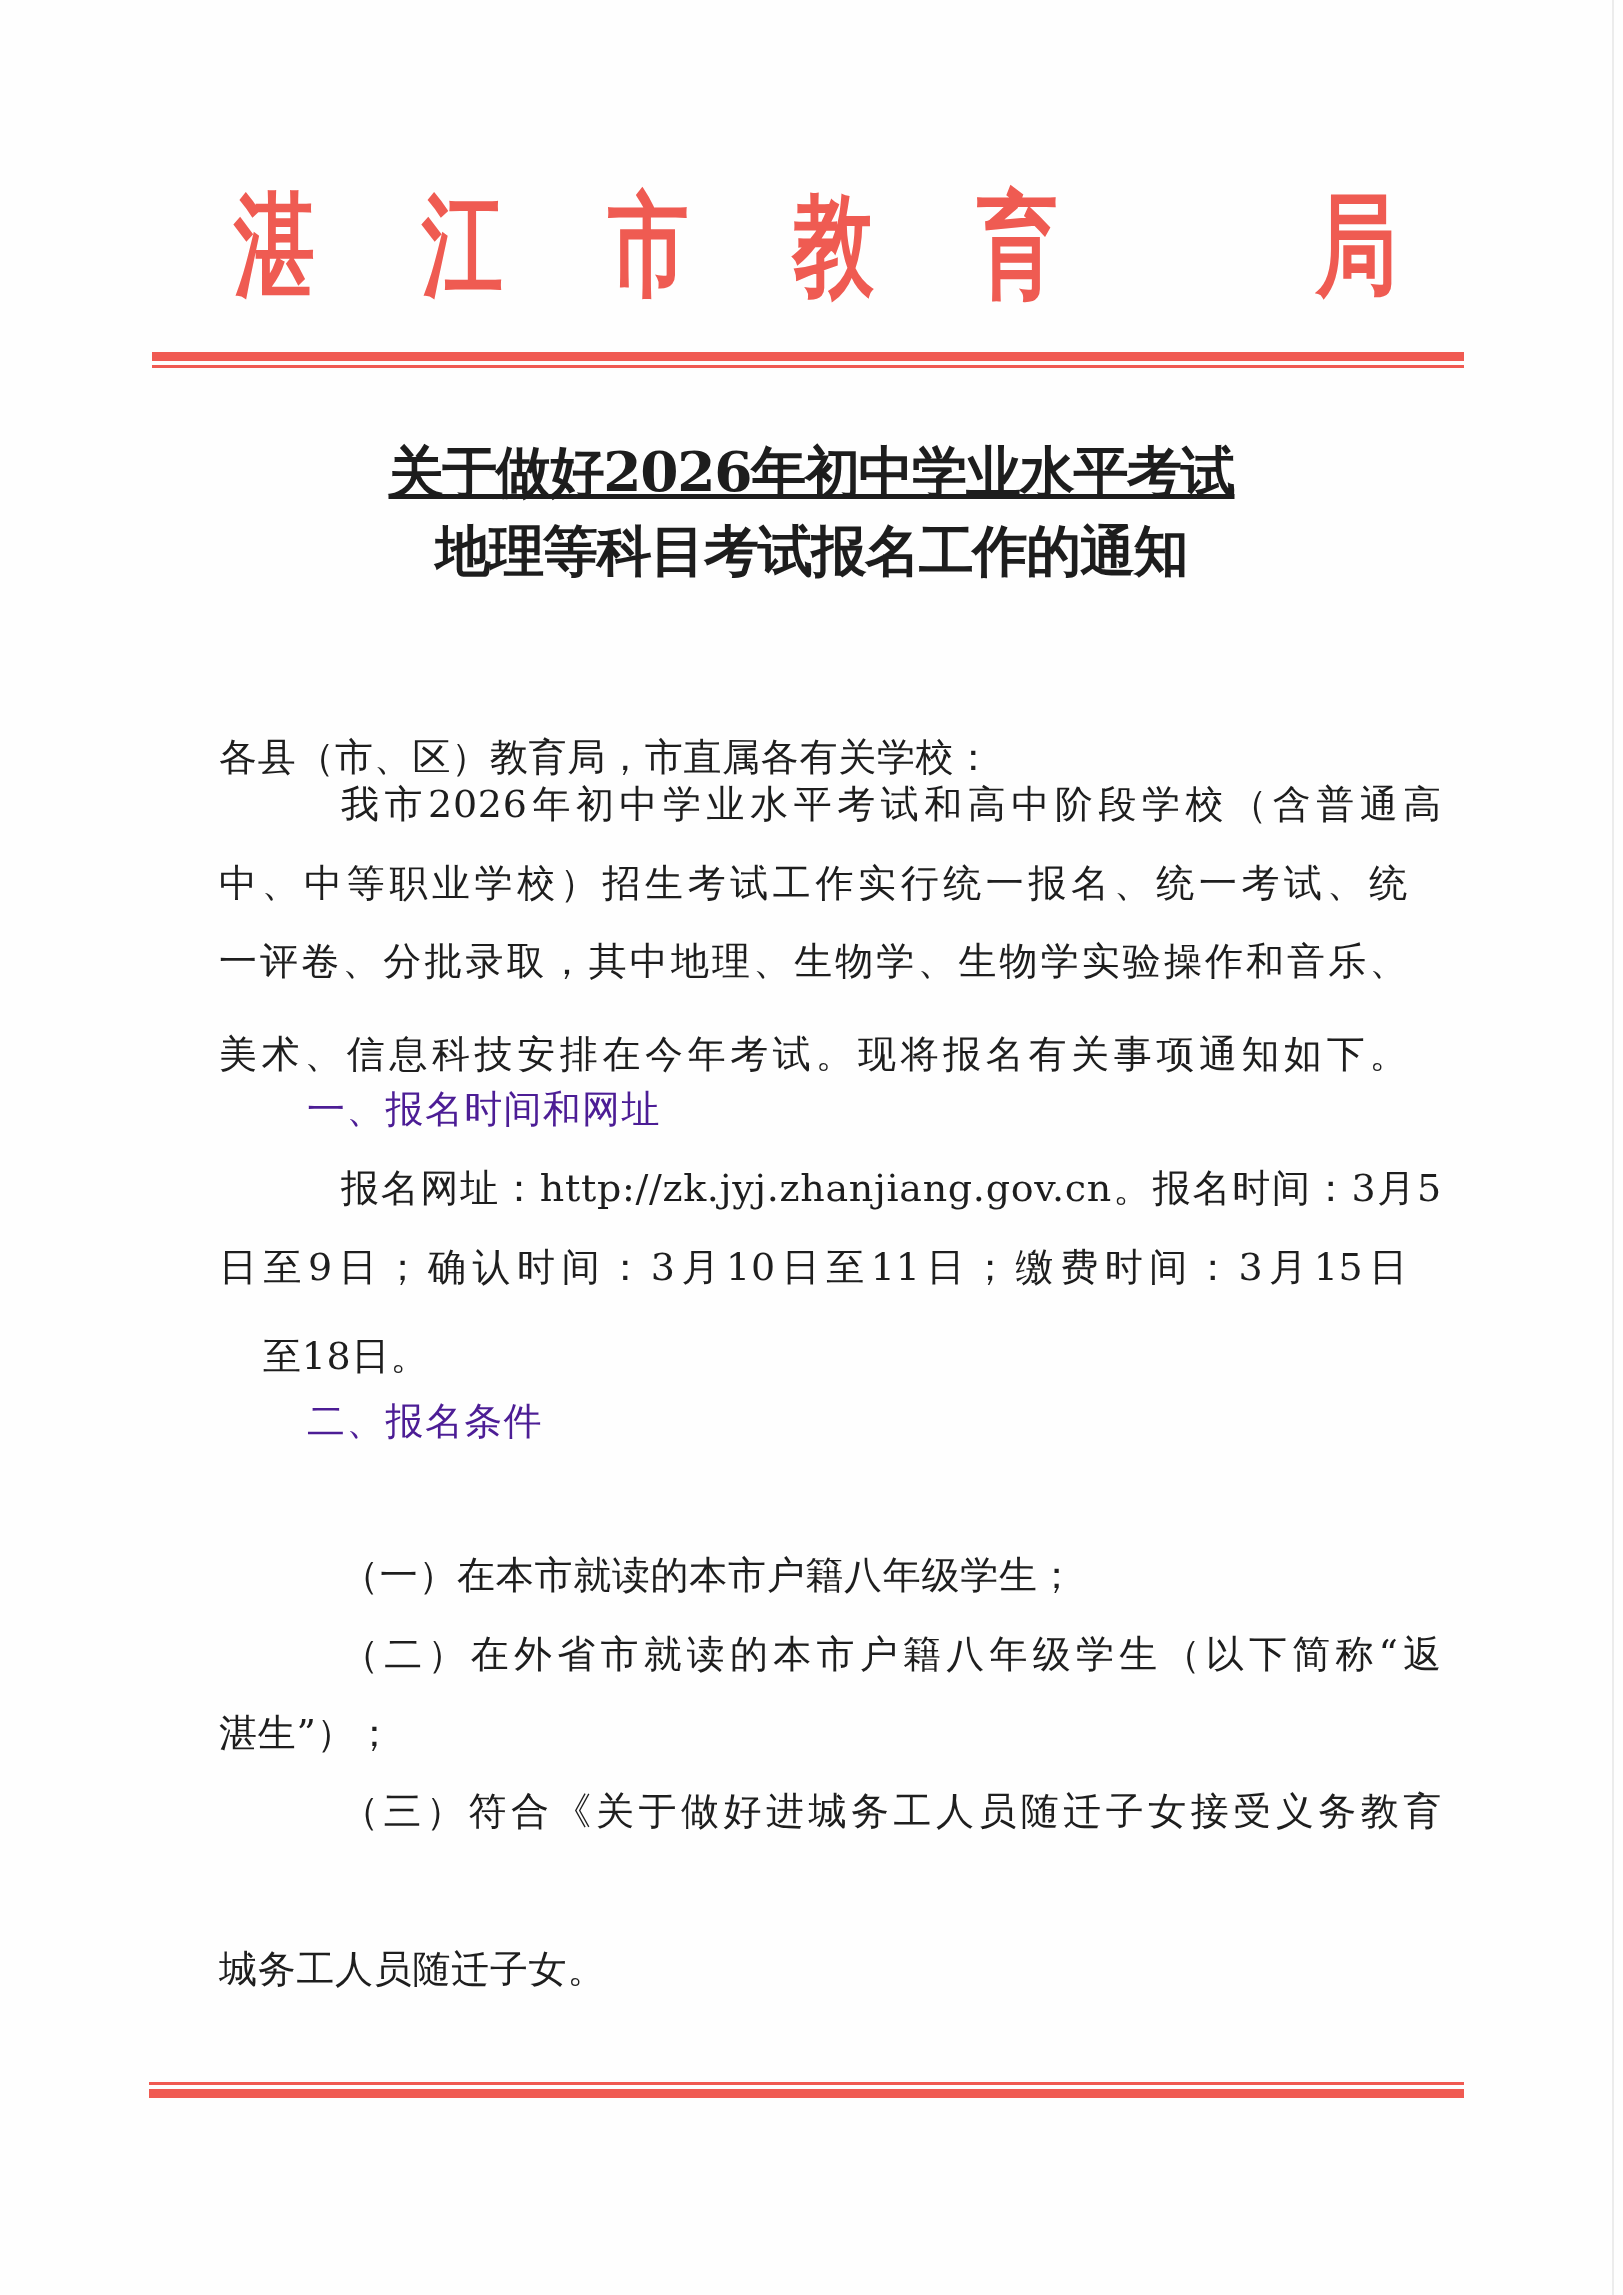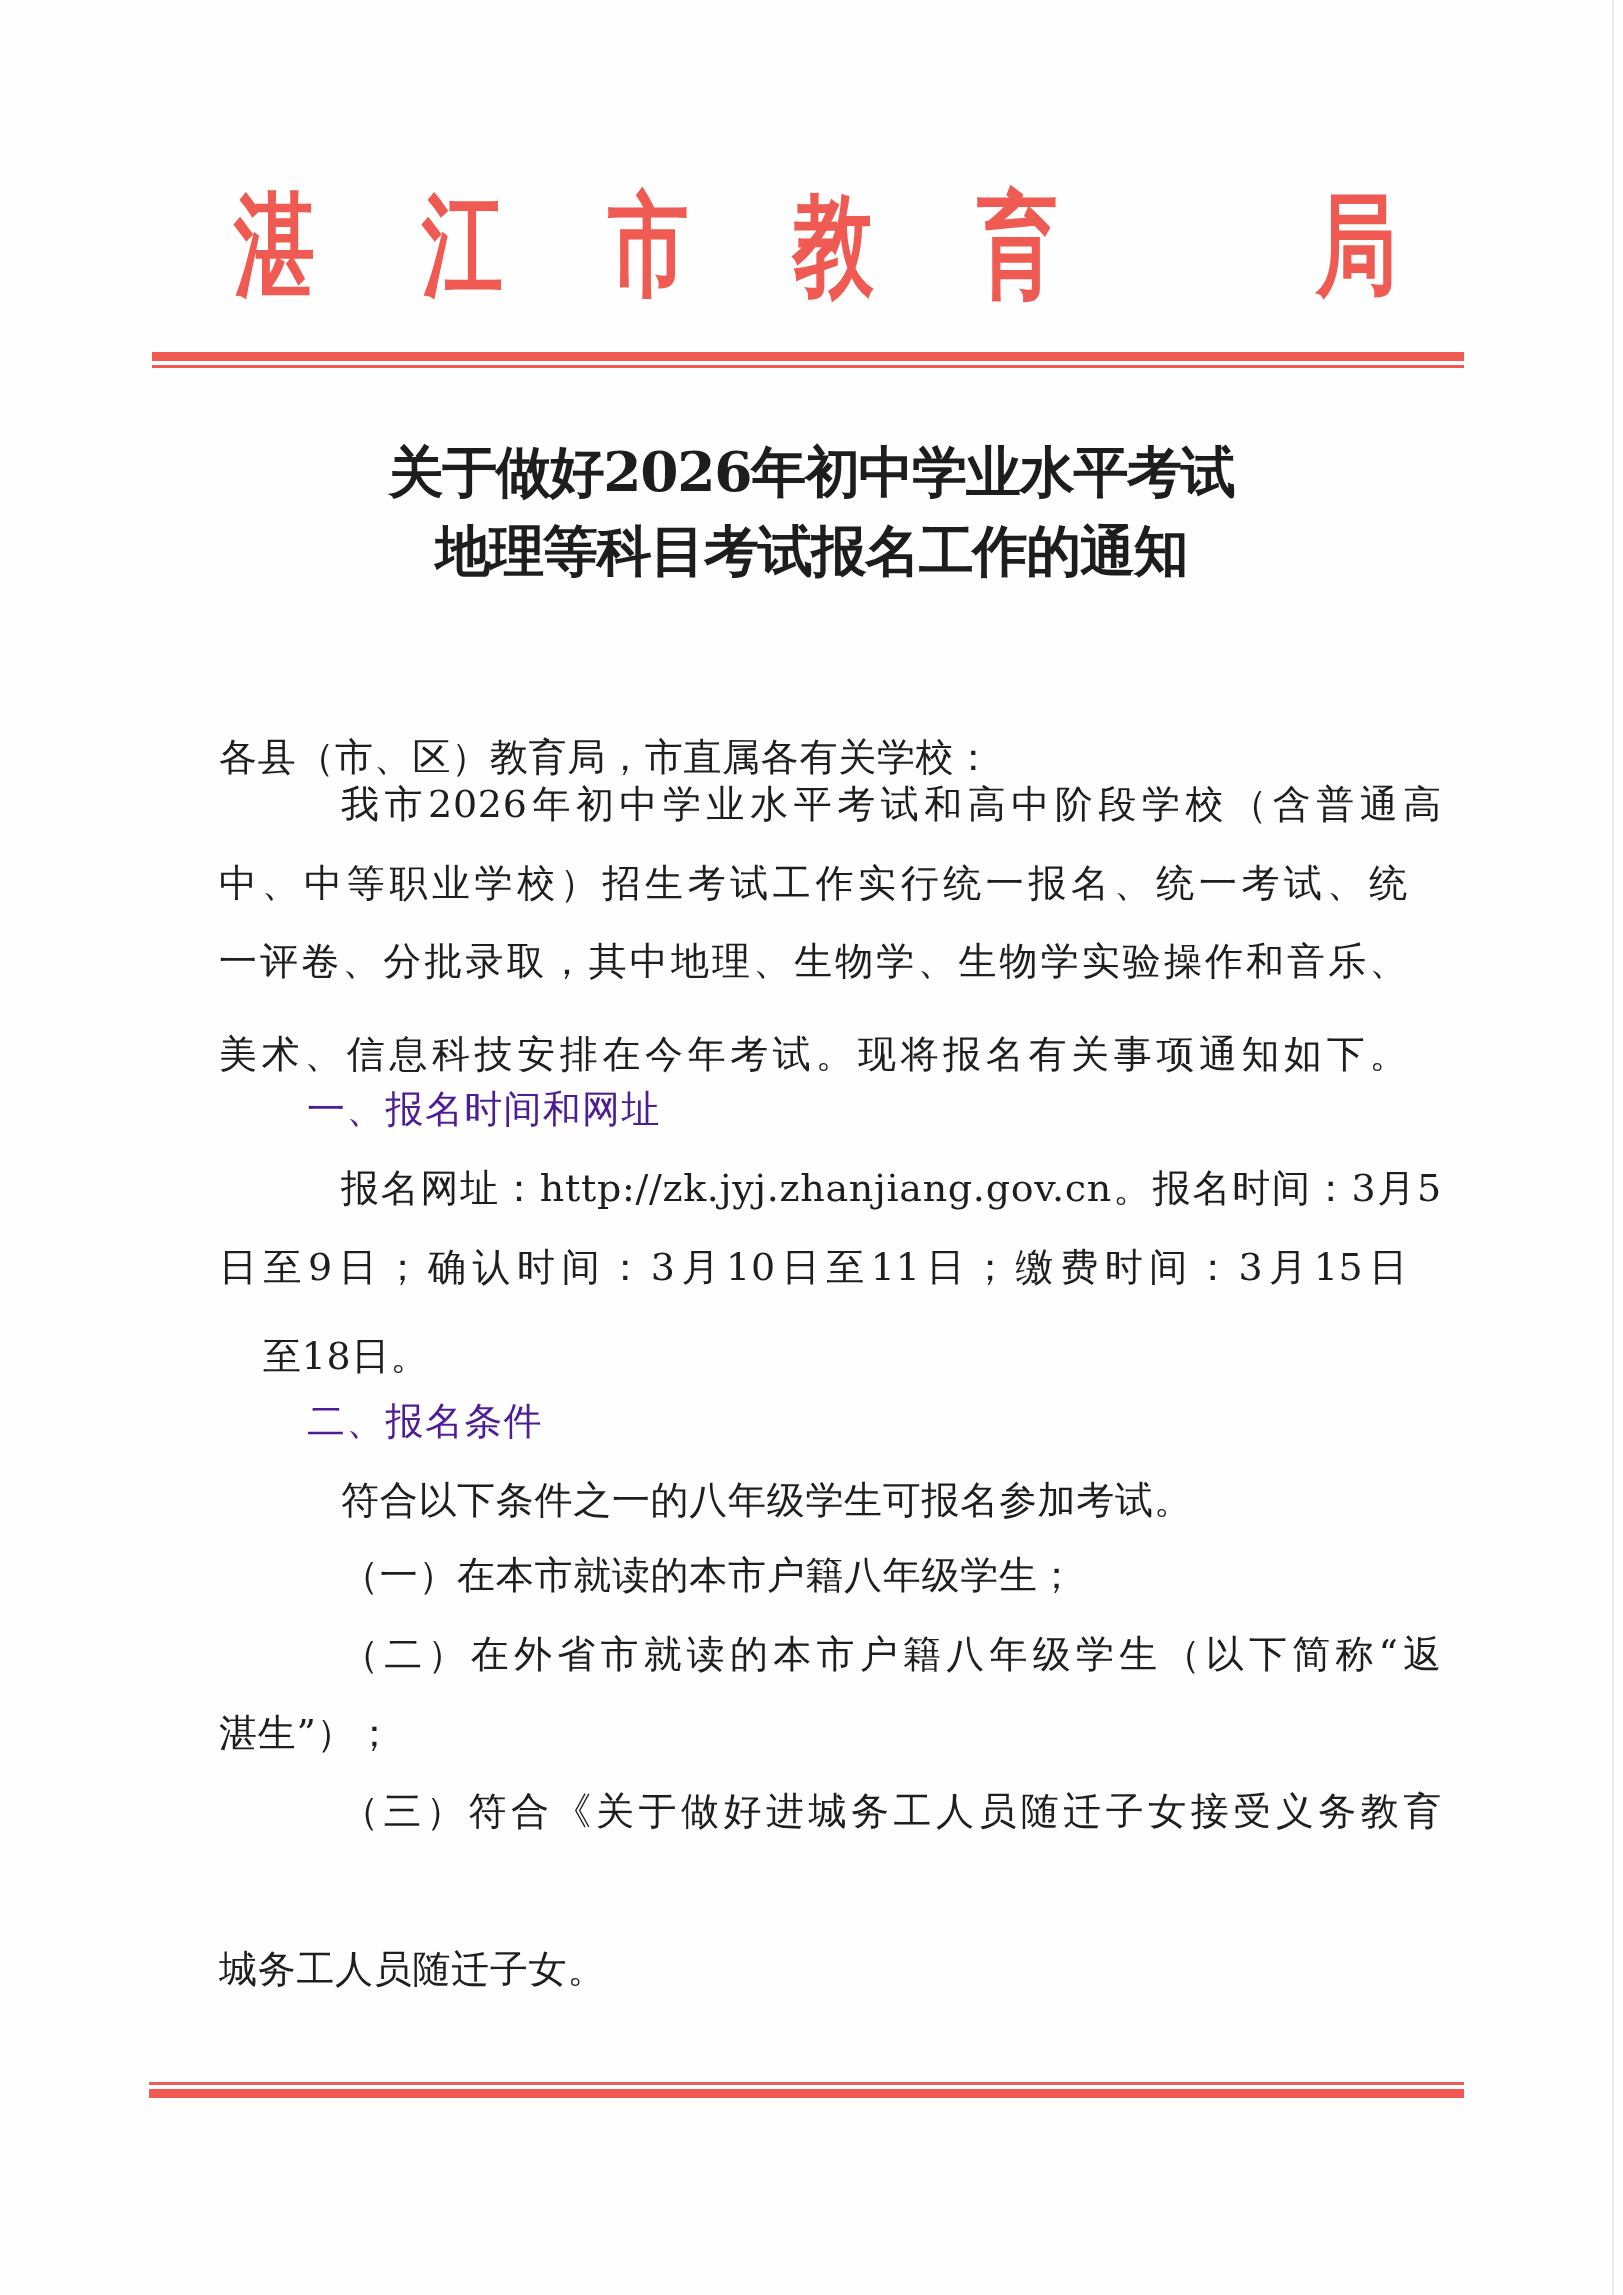--- a/index.html
+++ b/index.html
@@ -117,37 +117,36 @@
     <div class="lh-char" style="left:410px;">江</div>
     <div class="lh-char" style="left:596px;">市</div>
     <div class="lh-char" style="left:781px;">教</div>
     <div class="lh-char" style="left:965px;">育</div>
     <div class="lh-char" style="left:1304px;">局</div>
   </div>
 
   <div class="rule" style="left:152px; top:352px; width:1312px; height:9.2px;"></div>
   <div class="rule" style="left:152px; top:365px; width:1312px; height:3.3px;"></div>
 
-  <div class="title" style="top:433px;">关于做好2026年初中学业水平考试</div>
+  <div class="title" style="top:433px;text-decoration:underline;">关于做好2026年初中学业水平考试</div>
   <div class="title" style="top:512px;">地理等科目考试报名工作的通知</div>
 
   <div class="body-line last" style="top:731px;">各县（市、区）教育局，市直属各有关学校：</div>
 
   <div class="body-line indent" style="top:778px;">我市2026年初中学业水平考试和高中阶段学校（含普通高</div>
   <div class="body-line" style="top:935px;">一评卷、分批录取，其中地理、生物学、生物学实验操作和音乐、</div>
   <div class="body-line" style="top:857px;">中、中等职业学校）招生考试工作实行统一报名、统一考试、统</div>
   <div class="body-line" style="top:1014px;margin-top:14px;">美术、信息科技安排在今年考试。现将报名有关事项通知如下。</div>
 
   <div class="heading" style="top:1083px;">一、报名时间和网址</div>
   <div class="body-line indent" style="top:1162px;">报名网址：http://zk.jyj.zhanjiang.gov.cn。报名时间：3月5</div>
   <div class="body-line" style="top:1241px;">日至9日；确认时间：3月10日至11日；缴费时间：3月15日</div>
   <div class="body-line last" style="top:1330px;margin-left:44px;">至18日。</div>
 
   <div class="heading" style="top:1395px;">二、报名条件</div>
-  <div class="body-line indent last" style="top:1474px;">符合以下条件之一的八年级学生可报名参加考试。</div>
 
   <div class="body-line indent last" style="top:1549px;">（一）在本市就读的本市户籍八年级学生；</div>
 
   <div class="body-line last" style="top:1707px;">湛生”）；</div>
   <div class="body-line indent" style="top:1628px;">（二）在外省市就读的本市户籍八年级学生（以下简称“返</div>
 
   <div class="body-line indent" style="top:1785px;">（三）符合《关于做好进城务工人员随迁子女接受义务教育</div>
   <div class="body-line last" style="top:1943px;">城务工人员随迁子女。</div>
 
   <div class="rule" style="left:149px; top:2082px; width:1315px; height:3.3px;"></div>

